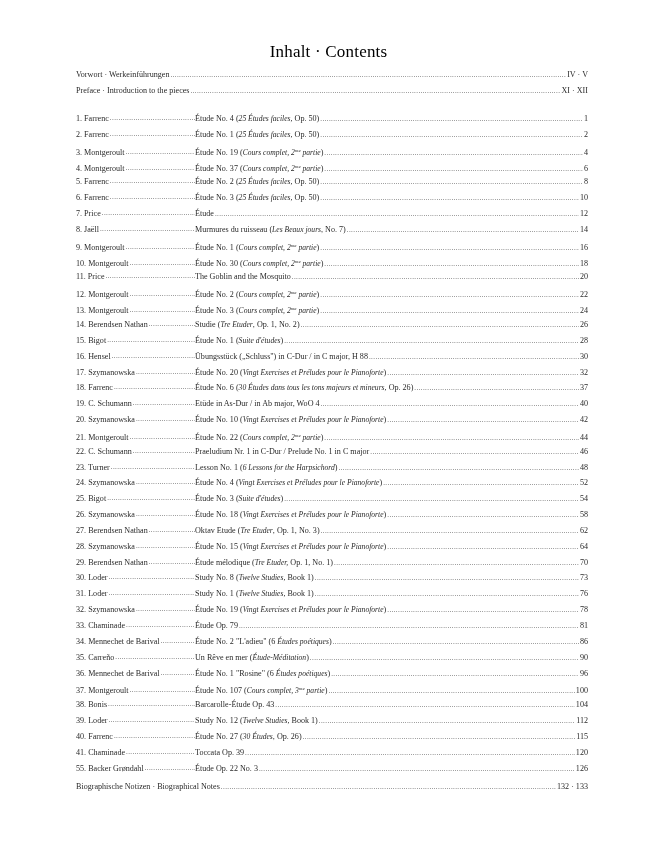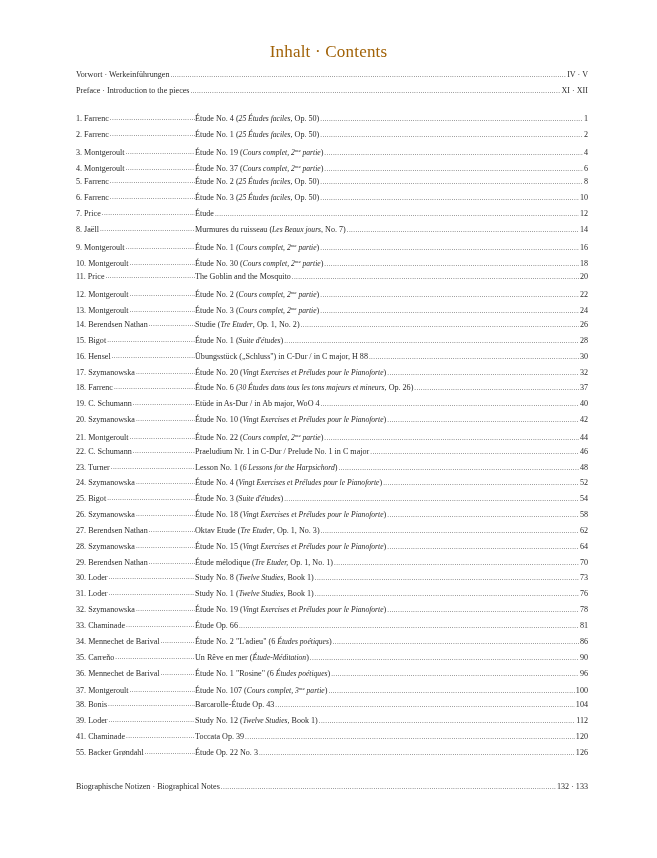--- a/index.html
+++ b/index.html
@@ -3,21 +3,21 @@
 <meta charset="utf-8">
 <style>
   html, body { margin: 0; padding: 0; background: #ffffff; }
   body {
     width: 657px; height: 858px; position: relative; overflow: hidden;
     font-family: "Liberation Serif", "DejaVu Serif", serif;
     color: #2a2a2a;
   }
   .title {
     position: absolute; left: 0; width: 657px; top: 42px;
-    text-align: center; font-size: 17px; letter-spacing: 0.2px; color: #a16207;
+    text-align: center; font-size: 17px; letter-spacing: 0.2px; color: #000000;
   }
   .front { position: absolute; left: 76px; width: 512px; }
   .row {
     display: flex; align-items: baseline; height: 15.85px;
     font-size: 8.1px; line-height: 15.85px; white-space: nowrap;
   }
   .leader {
     flex: 1 1 auto; overflow: hidden; margin: 0 1px;
     color: #555; letter-spacing: 0.4px; font-size: 7px;
   }
@@ -345,21 +345,21 @@
       </span>
       <span class="piece"><span>Étude No. 19 (</span><i>Vingt Exercises et Préludes pour le Pianoforte</i><span>)</span></span>
       <span class="leader"></span>
       <span class="pg">78</span>
     </div>
     <div class="row">
       <span class="composer">
         <span class="cname"><span>33.</span> <span>Chaminade</span></span>
         <span class="cl"></span>
       </span>
-      <span class="piece"><span>Étude Op. 66</span></span>
+      <span class="piece"><span>Étude Op. 79</span></span>
       <span class="leader"></span>
       <span class="pg">81</span>
     </div>
     <div class="row">
       <span class="composer">
         <span class="cname"><span>34.</span> <span>Mennechet de Barival</span></span>
         <span class="cl"></span>
       </span>
       <span class="piece"><span>Étude No. 2 "L'adieu" (6 </span><i>Études poétiques</i><span>)</span></span>
       <span class="leader"></span>
@@ -402,20 +402,29 @@
       <span class="pg">104</span>
     </div>
     <div class="row">
       <span class="composer">
         <span class="cname"><span>39.</span> <span>Loder</span></span>
         <span class="cl"></span>
       </span>
       <span class="piece"><span>Study No. 12 (</span><i>Twelve Studies</i><span>, Book 1)</span></span>
       <span class="leader"></span>
       <span class="pg">112</span>
+    </div>
+    <div class="row">
+      <span class="composer">
+        <span class="cname"><span>40.</span> <span>Farrenc</span></span>
+        <span class="cl"></span>
+      </span>
+      <span class="piece"><span>Étude No. 27 (</span><i>30 Études</i><span>, Op. 26)</span></span>
+      <span class="leader"></span>
+      <span class="pg">115</span>
     </div>
     <div class="row">
       <span class="composer">
         <span class="cname"><span>41.</span> <span>Chaminade</span></span>
         <span class="cl"></span>
       </span>
       <span class="piece"><span>Toccata Op. 39</span></span>
       <span class="leader"></span>
       <span class="pg">120</span>
     </div>

